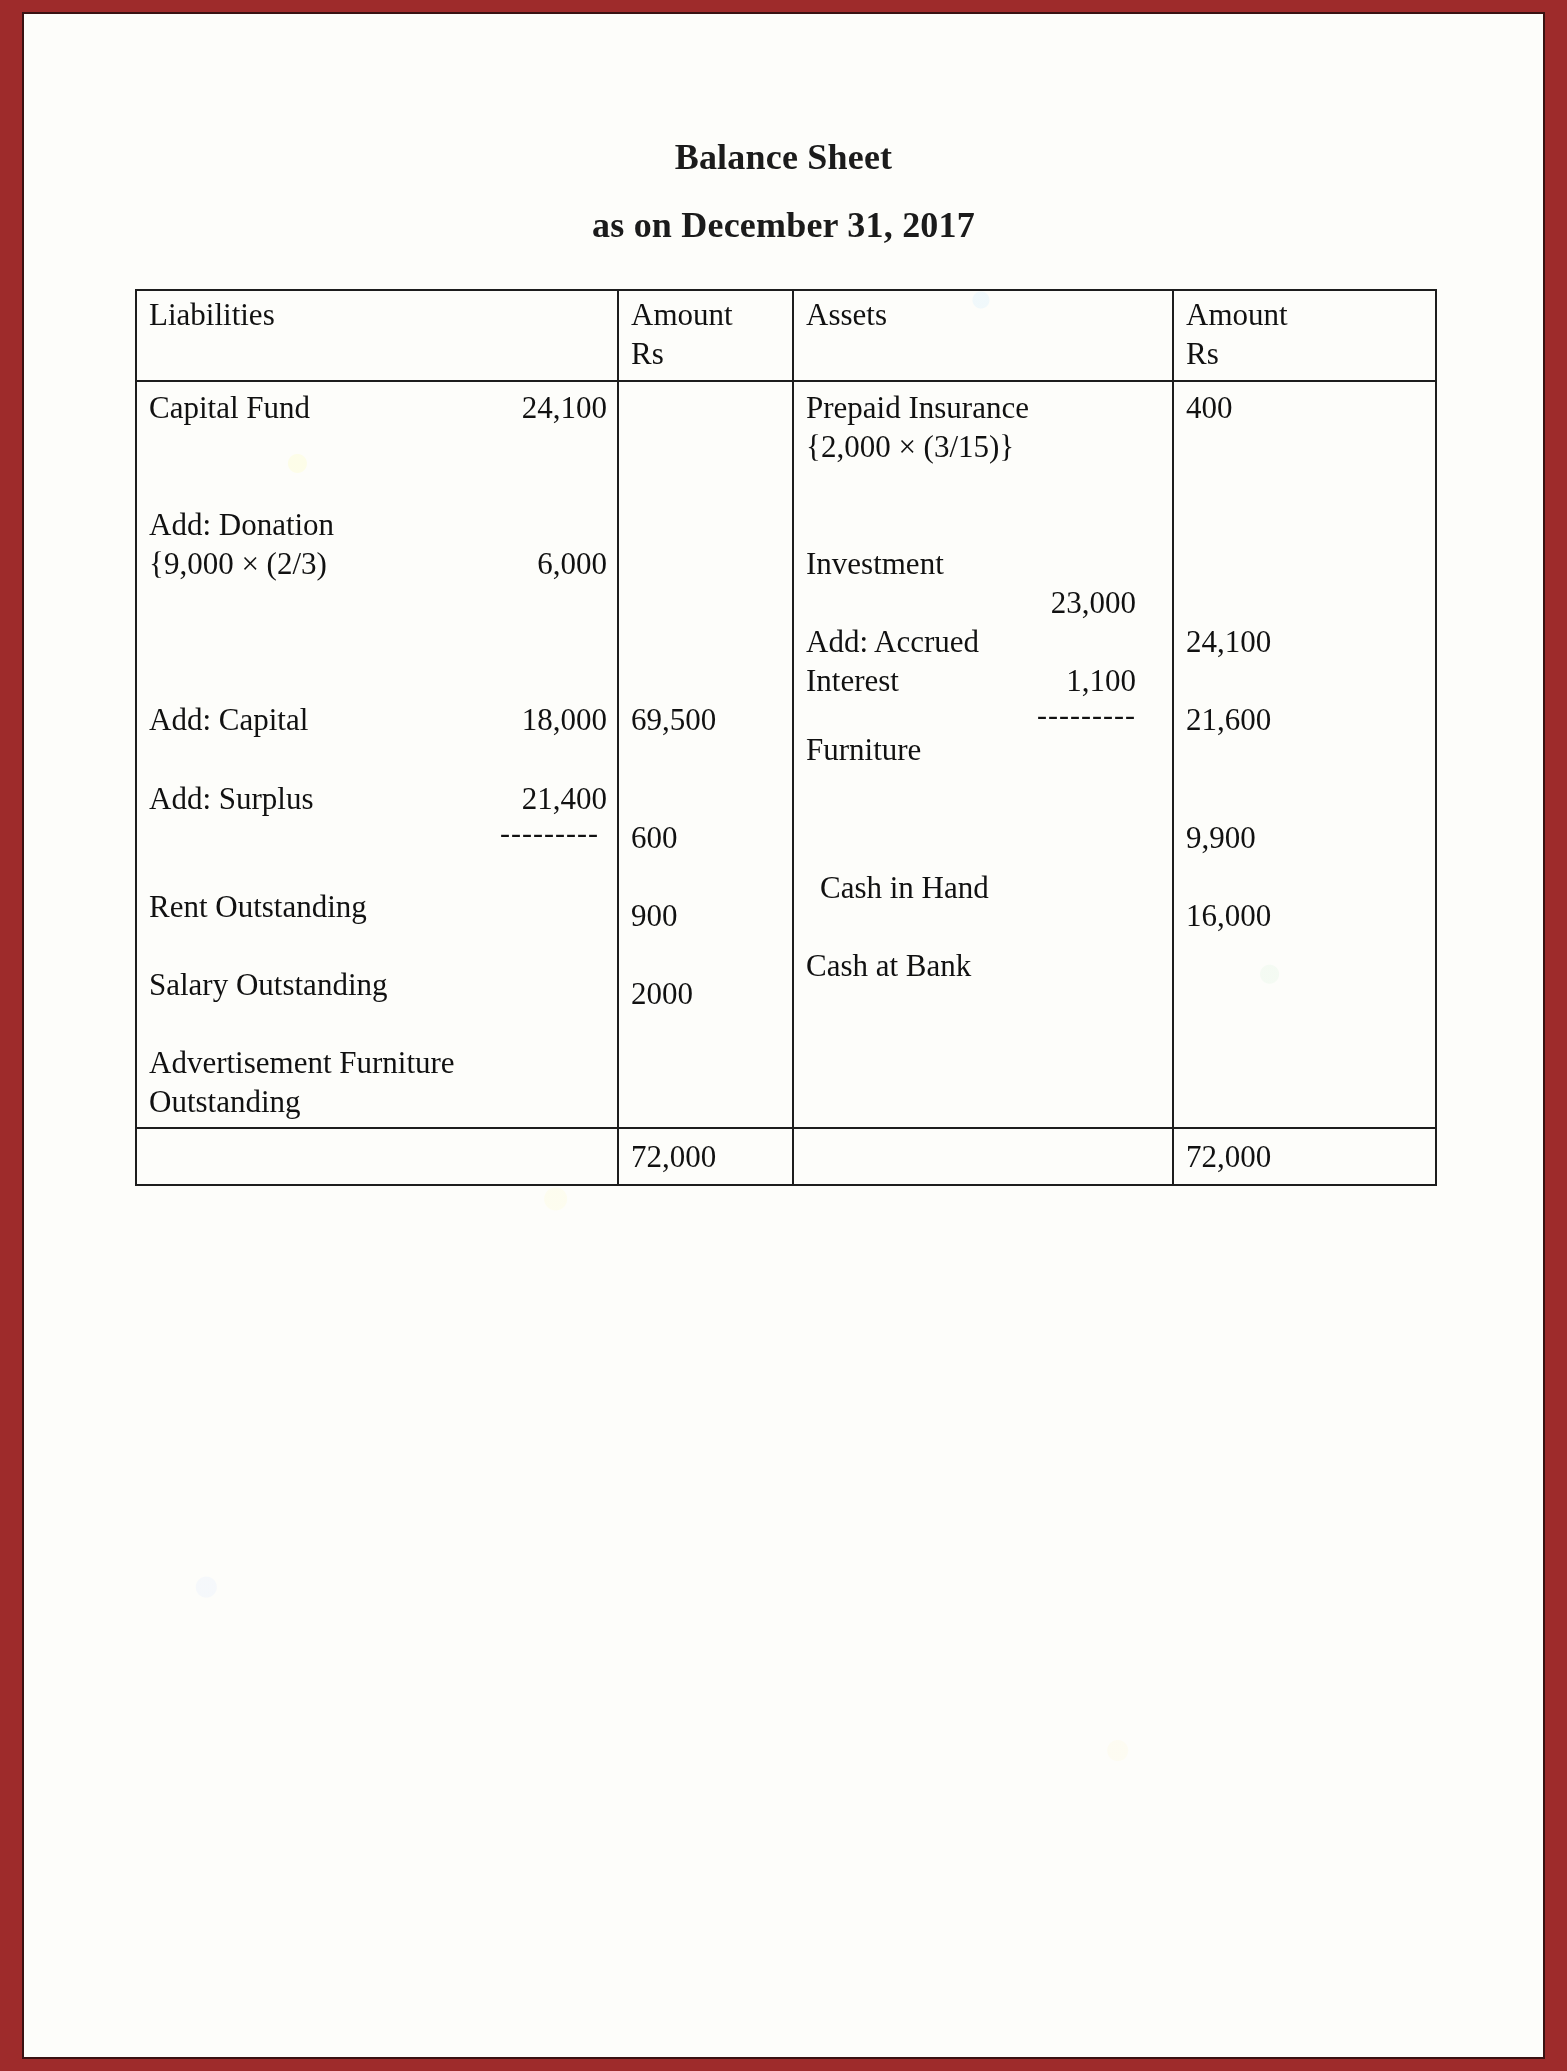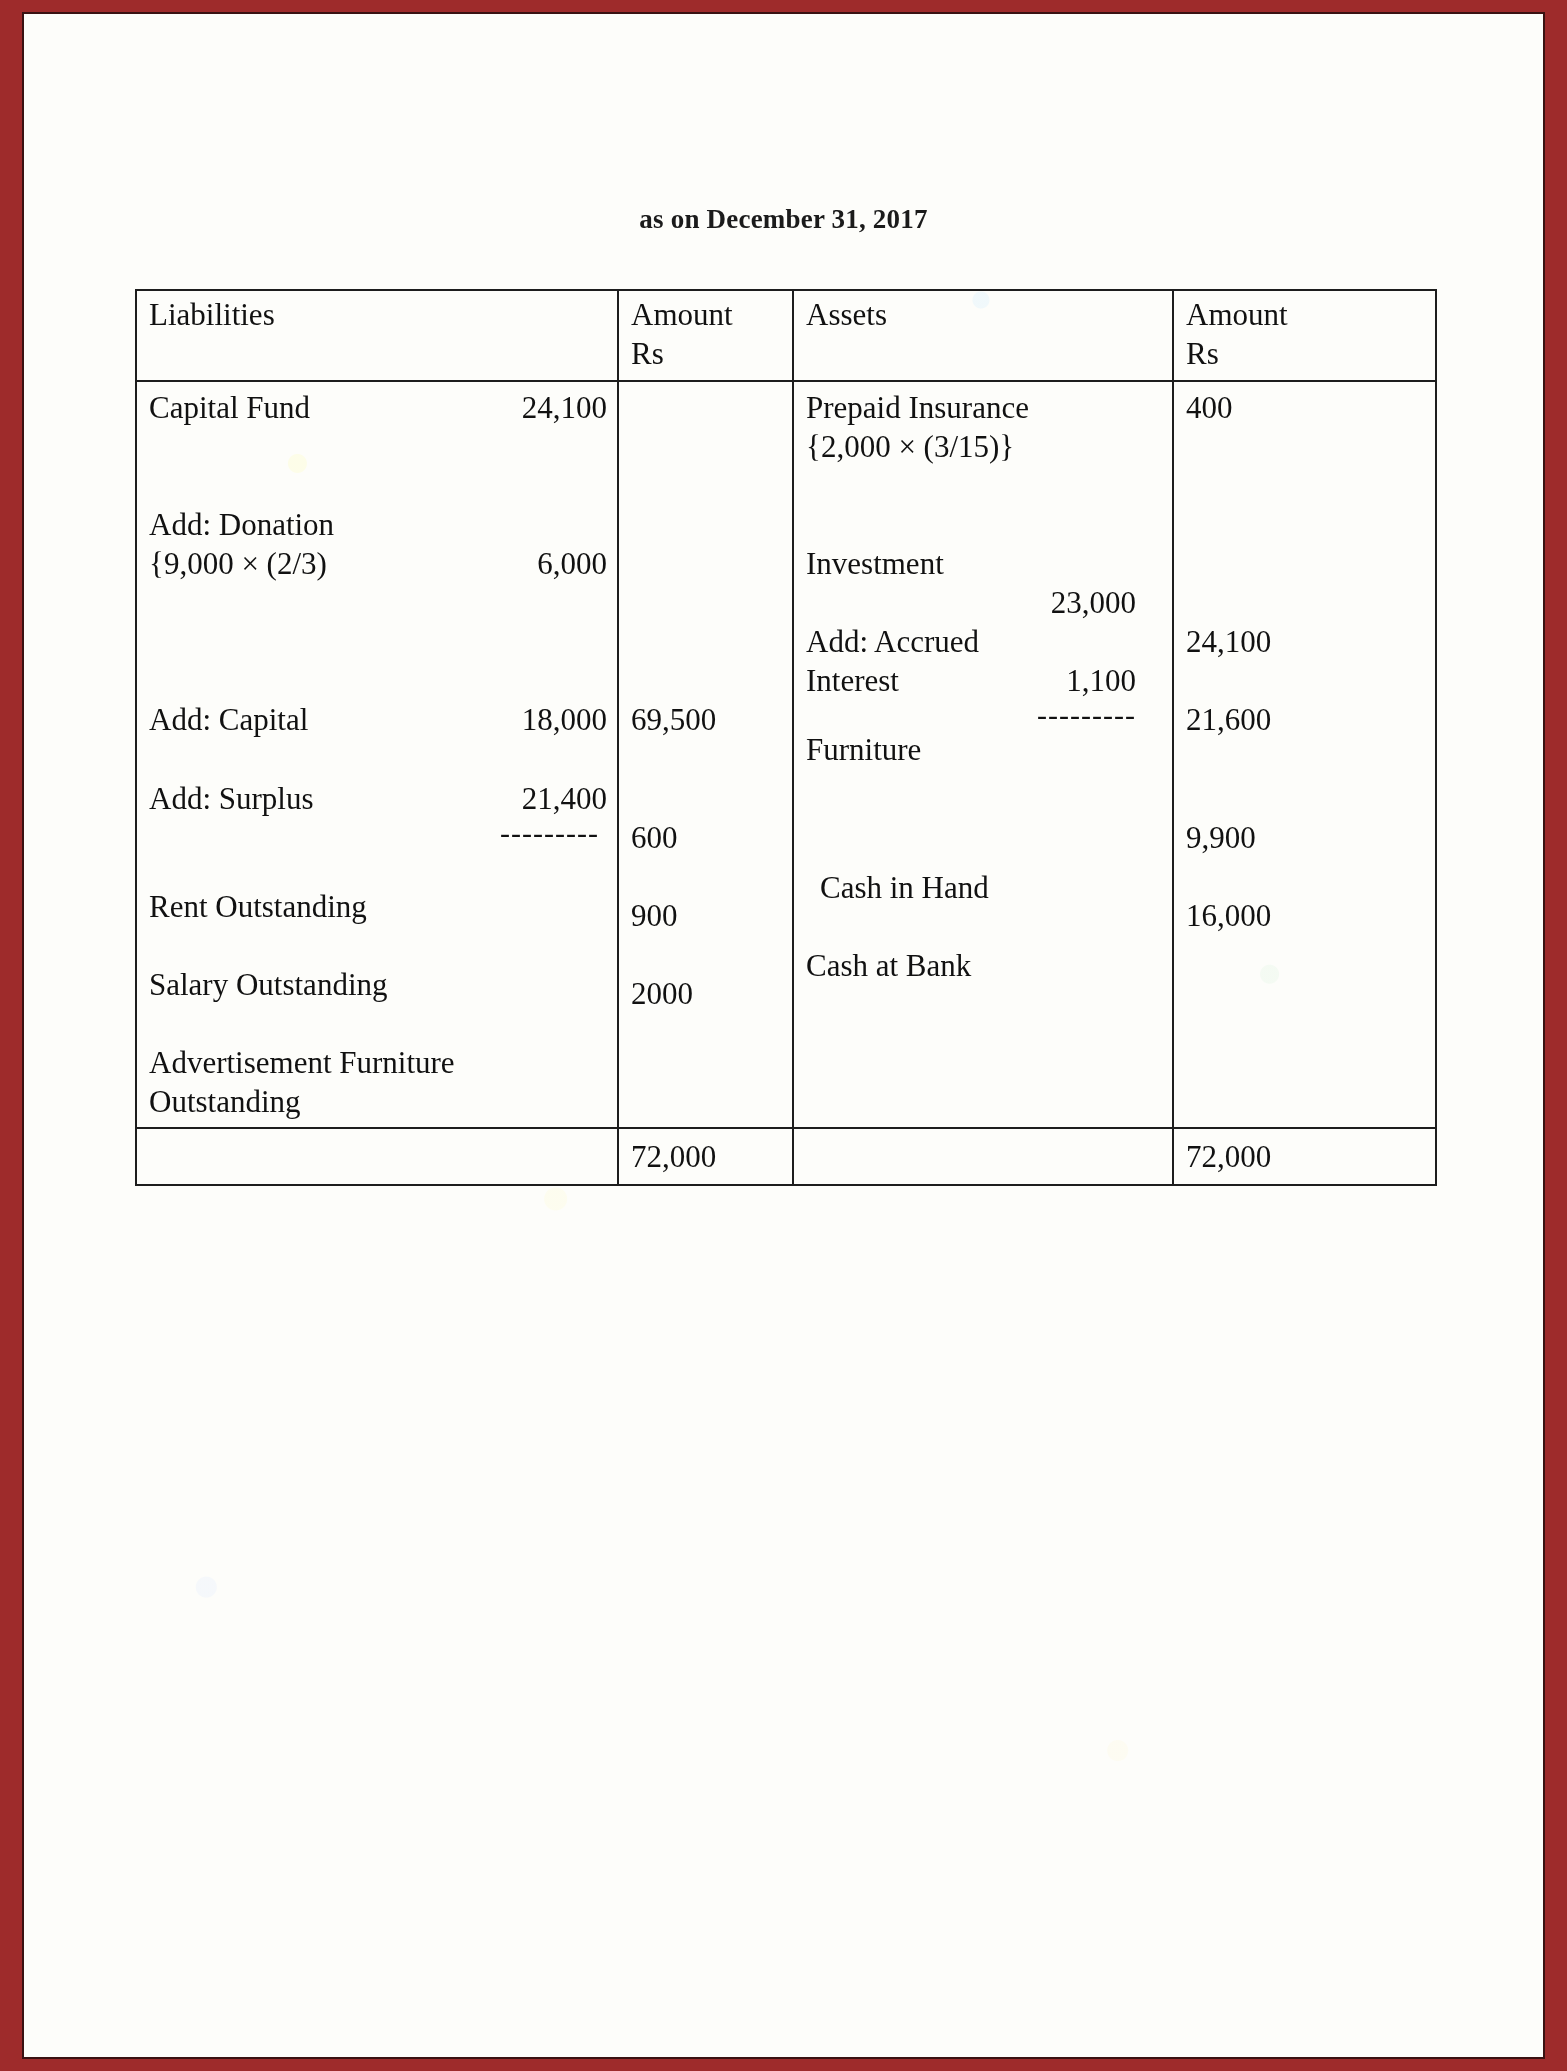--- a/index.html
+++ b/index.html
@@ -38,21 +38,21 @@
   .doc-title {
     position: absolute;
     left: 0;
     width: 100%;
     text-align: center;
     font-weight: bold;
     color: #1b1b1b;
     letter-spacing: 0.2px;
   }
   #title-main  { top: 122px; font-size: 36px; }
-  #title-sub   { top: 190px; font-size: 27px; }
+  #title-sub   { top: 190px; font-size: 36px; }
 
   
   #ledger {
     position: absolute;
     left: 111px;
     top: 275px;
     width: 1300px;
     border-collapse: collapse;
     table-layout: fixed;
     font-size: 31px;
@@ -112,20 +112,21 @@
   .hdr .cell { padding-top: 4px; padding-bottom: 7px; }
   .hdr .sub  { display: block; }
 
   .row-total .cell { padding-top: 8px; padding-bottom: 8px; }
 </style>
 </head>
 <body>
 
 <div id="page-frame">
 
+  <div class="doc-title" id="title-main">Balance Sheet</div>
 
   <div class="doc-title" id="title-sub">as on December 31, 2017</div>
 
   <table id="ledger">
     <colgroup>
       <col class="c-desc-l">
         <col class="c-amt-l">
         <col class="c-desc-r">
         <col class="c-amt-r">
     </colgroup>

